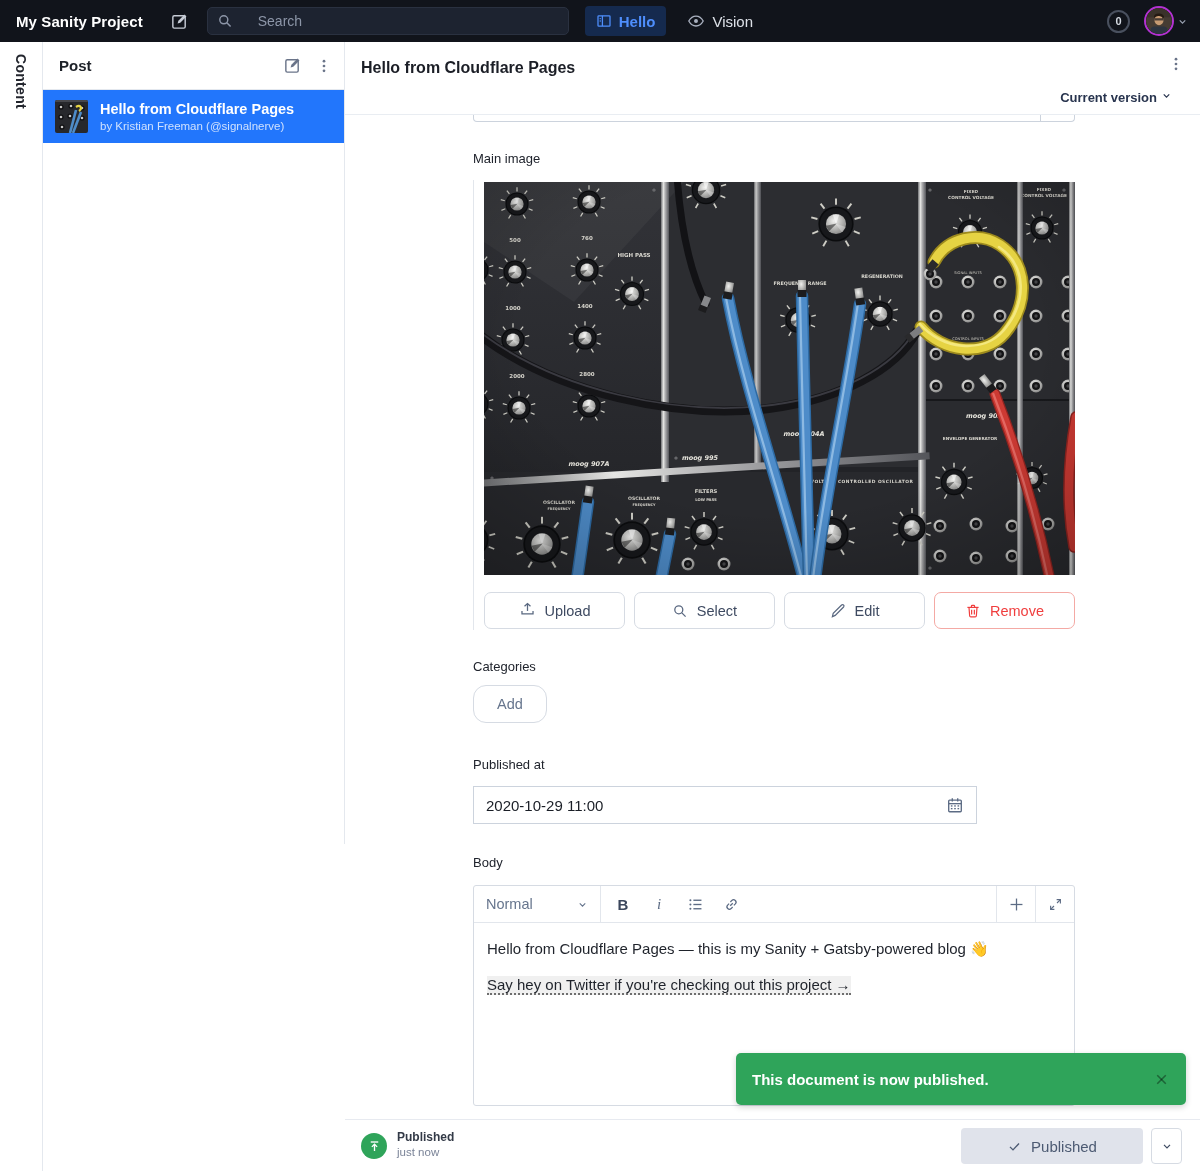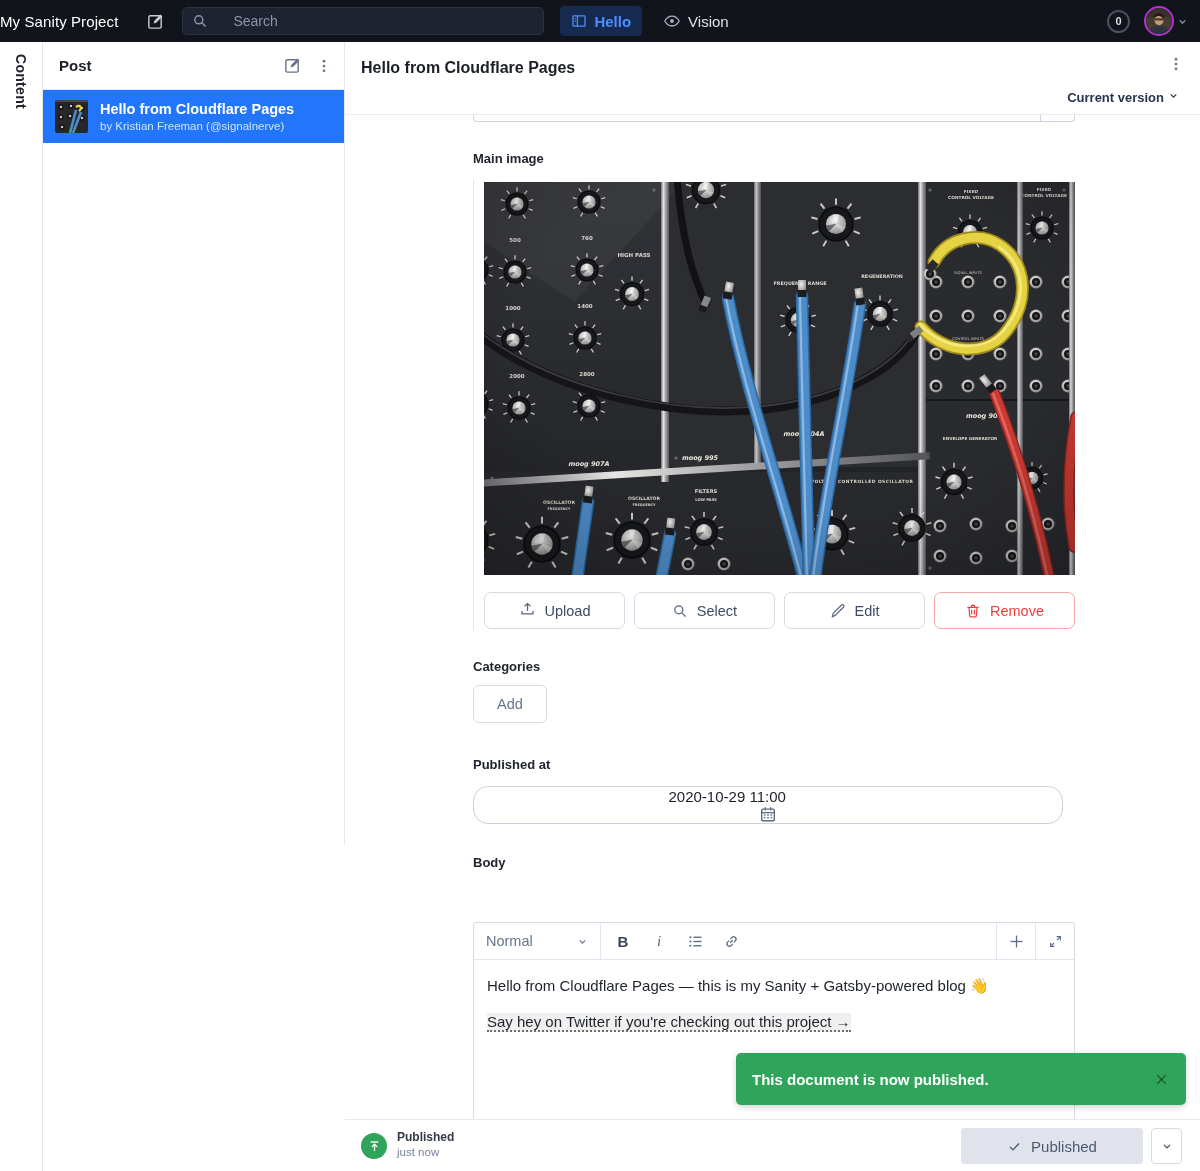--- a/index.html
+++ b/index.html
@@ -5,21 +5,21 @@
   * { margin:0; padding:0; box-sizing:border-box; }
   html,body { width:1200px; height:1171px; }
   body { font-family:"Liberation Sans", sans-serif; background:#fff; color:#1c2028; }
   .page { position:relative; width:1200px; height:1171px; overflow:hidden; background:#fff; }
   .abs { position:absolute; }
   .icon { display:inline-flex; align-items:center; justify-content:center; flex:none; }
   svg { display:block; }
 
   
   .navbar { left:0; top:0; width:1200px; height:42px; background:#11141b; display:flex; align-items:center; z-index:30; }
-  .nav-title { color:#fff; font-size:15px; font-weight:400; letter-spacing:.1px; }
+  .nav-title { color:#fff; font-size:15px; font-weight:700; margin-left:16px; letter-spacing:.1px; }
   .nav-compose { margin-left:24px; width:26px; height:26px; color:#c7ccd6; cursor:pointer; }
   .nav-search { margin-left:14px; width:362px; height:28px; background:#1d2330; border:1px solid #2a3140; border-radius:5px; display:flex; align-items:center; padding:0 9px; color:#8d96a8; }
   .nav-search input { background:transparent; border:none; outline:none; color:#cfd4de; font-size:14px; margin-left:25px; width:300px; font-family:"Liberation Sans",sans-serif; }
   .nav-search input::placeholder { color:#8d96a8; }
   .nav-tab { height:30px; display:flex; align-items:center; gap:7px; padding:0 11px; border-radius:4px; font-size:15px; cursor:pointer; }
   .tab-desk { margin-left:16px; background:#152a4e; color:#4e8efc; font-weight:600; }
   .tab-vision { margin-left:10px; color:#dde1e8; }
   .tab-vision .icon { color:#aab1c0; }
   .nav-right { margin-left:auto; display:flex; align-items:center; margin-right:12px; }
   .presence-badge { width:23px; height:23px; border-radius:50%; border:2px solid #49505e; color:#d5dae2; font-size:11px; font-weight:700; display:flex; align-items:center; justify-content:center; cursor:pointer; }
@@ -38,42 +38,42 @@
   .doc-thumb { width:33px; height:33px; border-radius:2px; overflow:hidden; flex:none; }
   .doc-item-text { margin-left:12px; overflow:hidden; }
   .doc-item-title { color:#fff; font-size:14.5px; font-weight:600; white-space:nowrap; }
   .doc-item-sub { color:rgba(255,255,255,.78); font-size:11.5px; margin-top:3px; white-space:nowrap; }
 
   
   .main-pane { left:345px; top:42px; width:855px; height:1077px; background:#fff; }
   .doc-header { position:absolute; left:0; top:0; width:855px; height:73px; background:#fff; border-bottom:1px solid #e9edf2; z-index:5; }
   .doc-title { position:absolute; left:16px; top:17px; font-size:16px; font-weight:600; color:#1b1e26; }
   .doc-kebab { position:absolute; right:16px; top:14px; color:#6a7489; cursor:pointer; }
-  .doc-version { position:absolute; right:21px; top:48px; font-size:13px; font-weight:600; color:#28344e; display:flex; align-items:flex-start; gap:4px; cursor:pointer; }
+  .doc-version { position:absolute; right:28px; top:48px; font-size:13px; font-weight:600; color:#28344e; display:flex; align-items:flex-start; gap:4px; cursor:pointer; }
   .doc-scroll { position:absolute; left:0; top:73px; width:855px; height:1004px; overflow:hidden; }
 
   .title-cutoff { left:128px; top:-13px; width:602px; height:20px; border:1px solid #ccd3dd; border-top:none; border-radius:0 0 4px 4px; background:#fff; }
   .title-cutoff .divider { position:absolute; right:33px; top:0; width:1px; height:100%; background:#ccd3dd; }
 
-  .field-label { font-size:13px; font-weight:700; color:#20242d; }
+  .field-label { font-size:13px; font-weight:400; color:#20242d; }
   .change-bar { left:128px; top:65px; width:1px; height:450px; background:#e2e6ec; }
   .image-field { left:139px; top:67px; width:591px; height:393px; cursor:pointer; }
   .btn-row { left:139px; top:477px; width:591px; display:flex; gap:9px; }
   .btn { flex:1; height:37px; border:1px solid #d6dbe3; border-radius:7px; background:#fff; display:flex; align-items:center; justify-content:center; gap:9px; font-size:14.5px; color:#3e4a61; cursor:pointer; font-family:"Liberation Sans",sans-serif; }
   .btn .icon { color:#5a6880; }
   .btn-danger { border-color:#f4a9a4; color:#f03e3e; }
   .btn-danger .icon { color:#f03e3e; }
 
-  .add-btn { left:128px; top:570px; width:74px; height:38px; border:1px solid #d6dbe3; border-radius:6px; background:#fff; color:#66758d; font-size:14.5px; display:flex; align-items:center; justify-content:center; cursor:pointer; }
-
-  .date-input { left:128px; top:671px; width:590px; height:38px; border:1px solid #ccd3dd; border-radius:15px; display:flex; align-items:center; padding:0 12px;flex-direction:column; }
+  .add-btn { left:128px; top:570px; width:74px; height:38px; border:1px solid #d6dbe3; border-radius:13px; background:#fff; color:#66758d; font-size:14.5px; display:flex; align-items:center; justify-content:center; cursor:pointer; }
+
+  .date-input { left:128px; top:671px; width:504px; height:38px; border:1px solid #ccd3dd; border-radius:0; display:flex; align-items:center; padding:0 12px; }
   .date-input input { border:none; outline:none; font-size:15px; color:#1a1e26; flex:1; font-family:"Liberation Sans",sans-serif; }
   .date-input .icon { color:#5c6b84; cursor:pointer; }
 
-  .editor { left:128px; top:770px; width:602px; height:221px; border:1px solid #d6dbe3; border-radius:3px;margin-top:37px; }
+  .editor { left:128px; top:770px; width:602px; height:221px; border:1px solid #d6dbe3; border-radius:3px; }
   .editor-toolbar { height:37px; border-bottom:1px solid #e2e6ec; display:flex; align-items:stretch; }
   .style-select { width:127px; display:flex; align-items:center; justify-content:space-between; padding:0 12px; color:#66758d; font-size:14.5px; border-right:1px solid #e2e6ec; cursor:pointer; }
   .tb-icons { display:flex; align-items:center; gap:4px; padding:0 6px; }
   .tb-btn { width:32px; height:30px; display:flex; align-items:center; justify-content:center; color:#5c6b84; border-radius:3px; cursor:pointer; }
   .tb-bold { font-weight:700; font-size:15px; color:#3b475c; }
   .tb-italic { font-style:italic; font-size:15px; font-family:"Liberation Serif",serif; }
   .tb-right { margin-left:auto; display:flex; align-items:stretch; }
   .tb-sq { width:39px; display:flex; align-items:center; justify-content:center; color:#5c6b84; border-left:1px solid #e2e6ec; cursor:pointer; }
   .editor-content { padding:15px 13px; font-size:15px; color:#1f232b; line-height:1.4; }
   .editor-content p { margin-bottom:15px; }

